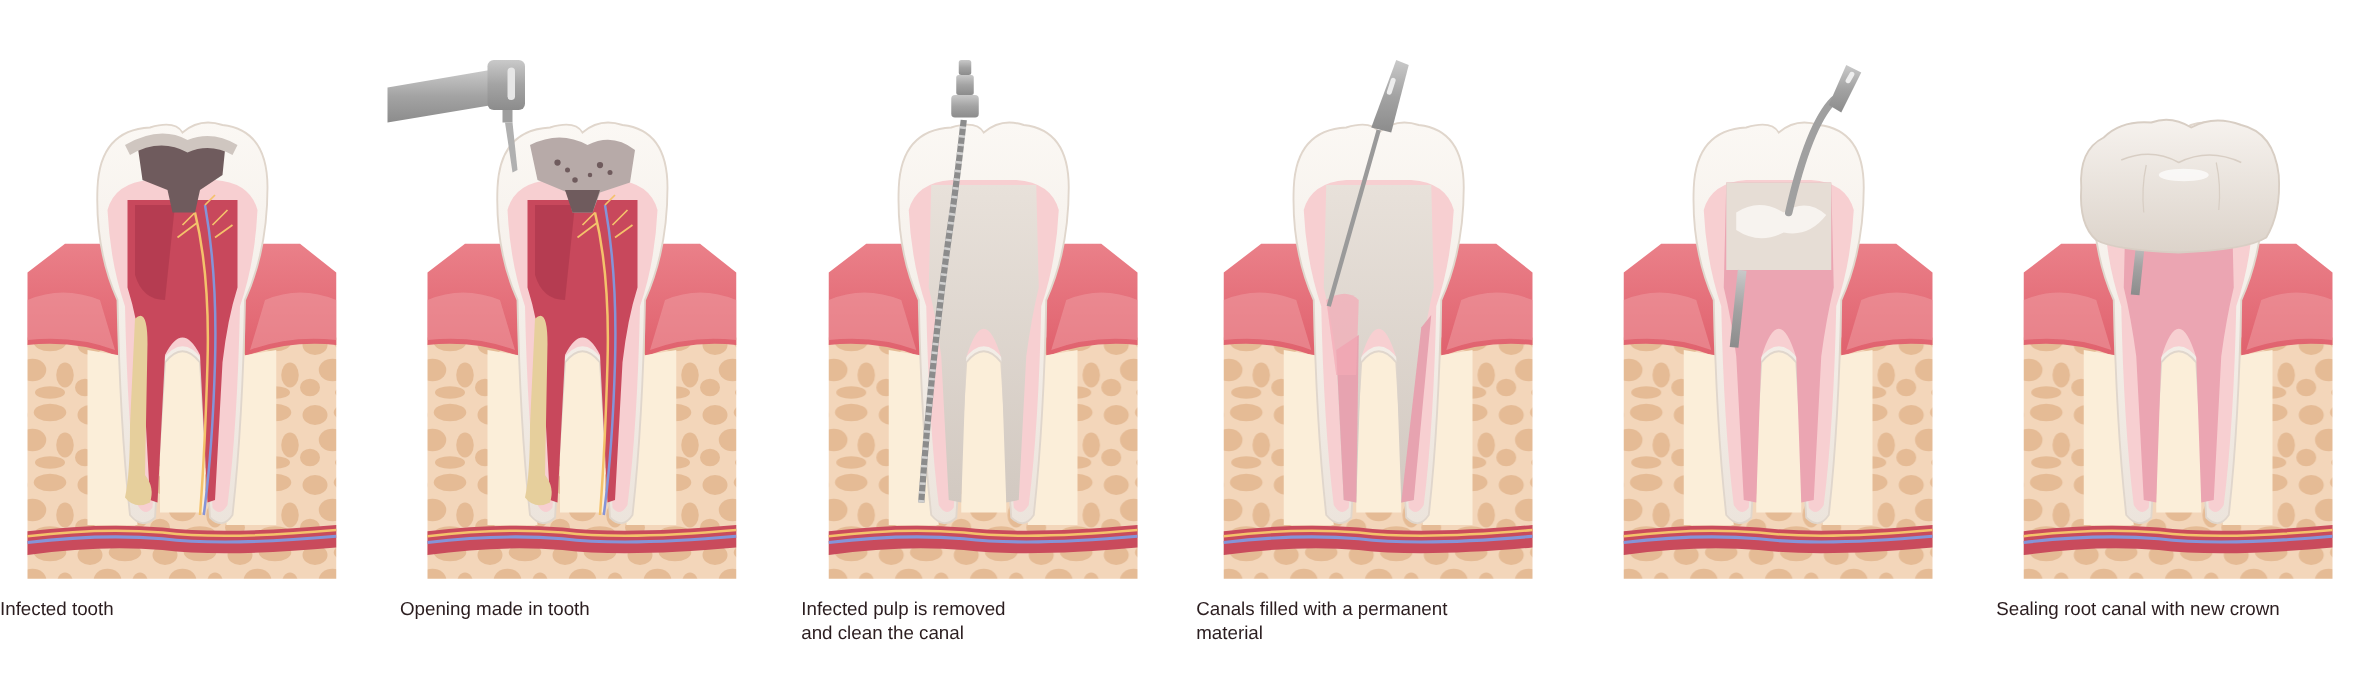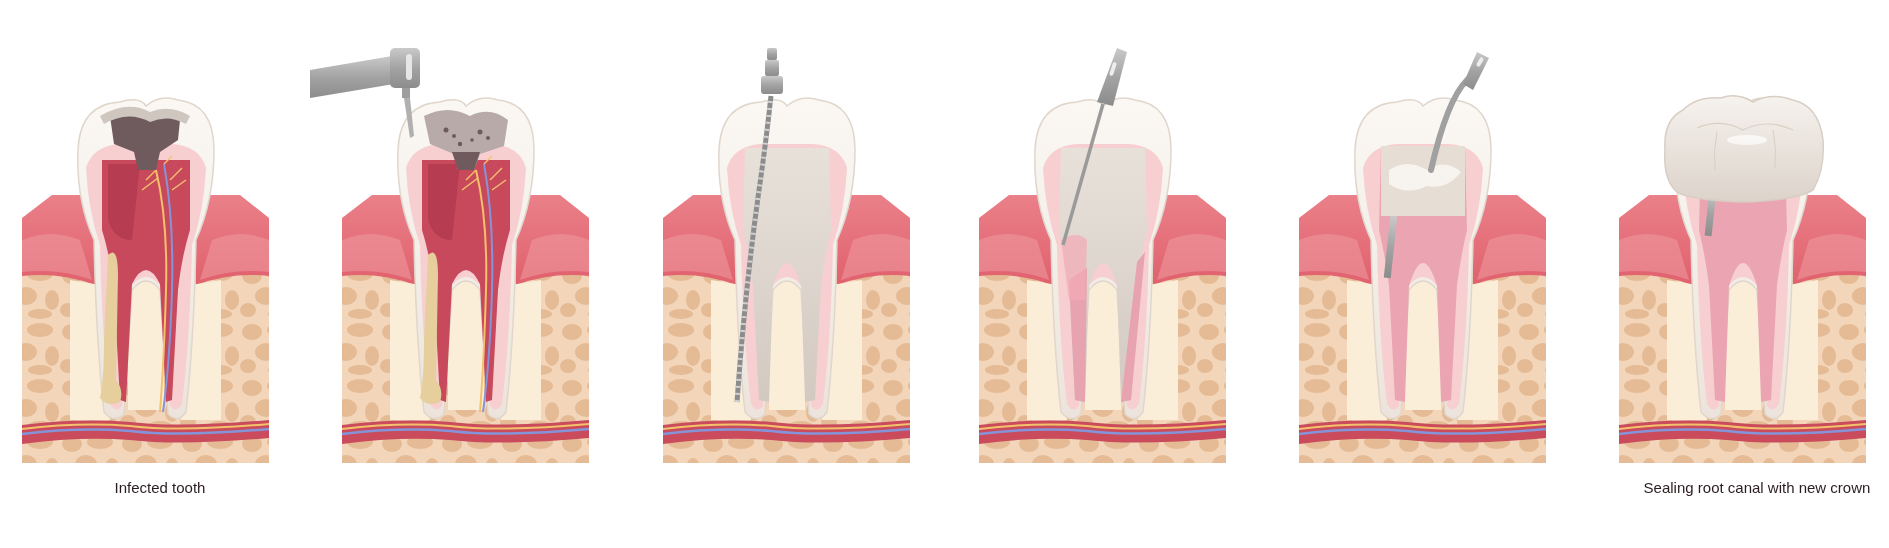--- a/index.html
+++ b/index.html
@@ -1,20 +1,20 @@
 <!DOCTYPE html>
 <html><head>
 <meta charset="utf-8">
 <style>
   html, body { margin: 0; padding: 0; background: #ffffff; }
   body { width: 1889px; height: 548px; position: relative; overflow: hidden;
          font-family: "Liberation Sans", "DejaVu Sans", sans-serif; }
   .stage { position: absolute; top: 0; width: 320px; height: 548px; }
   .stage svg { position: absolute; left: 0; top: 40px; width: 320px; height: 430px; overflow: visible; }
-  .caption { position: absolute; top: 478px; left: 0; width: 320px; text-align: center;
+  .caption { position: absolute; top: 478px; left: 0; width: 320px; text-align: left;
              font-size: 15px; line-height: 19px; color: #2b1d1f; white-space: pre-line; }
 </style>
 </head>
 <body>
 
 <svg width="0" height="0" style="position:absolute">
   <defs>
     <linearGradient id="gumGrad" x1="0" y1="0" x2="0" y2="1">
       <stop offset="0" stop-color="#ea8089"></stop>
       <stop offset="1" stop-color="#e0616d"></stop>
@@ -124,51 +124,56 @@
     </g>
 
     <g>
       <path d="M-10,30 L72,16 L74,44 L-10,58 Z" fill="url(#metalGrad)"></path>
       <rect x="70" y="8" width="30" height="40" rx="5" fill="url(#metalGrad)"></rect>
       <rect x="86" y="14" width="6" height="26" rx="3" fill="#e6e6e6"></rect>
       <rect x="82" y="48" width="8" height="10" fill="#9e9e9e"></rect>
       <path d="M84,58 L90,58 L94,96 L90,98 Z" fill="#b0b0b0"></path>
     </g>
   </svg>
+  <div class="caption">Opening made in tooth</div>
 </div>
 
 <div class="stage" style="left:641px">
   <svg viewBox="0 0 320 430">
     <use href="#base"></use>
     <use href="#tooth"></use>
     <use href="#canals-clean"></use>
     <g>
       <path d="M96,362 Q104,250 118,150 Q124,110 130,56" stroke="#8c8c8c" stroke-width="5" fill="none"></path>
       <path d="M96,362 Q104,250 118,150 Q124,110 130,56" stroke="#d0d0d0" stroke-width="5" stroke-dasharray="2 5" fill="none"></path>
       <rect x="120" y="36" width="22" height="18" rx="3" fill="url(#metalGrad)"></rect>
       <rect x="124" y="20" width="14" height="16" rx="2" fill="url(#metalGrad)"></rect>
       <rect x="126" y="8" width="10" height="12" rx="2" fill="url(#metalGrad)"></rect>
     </g>
   </svg>
+  <div class="caption">Infected pulp is removed
+and clean the canal</div>
 </div>
 
 <div class="stage" style="left:957px">
   <svg viewBox="0 0 320 430">
     <use href="#base"></use>
     <use href="#tooth"></use>
     <use href="#canals-clean"></use>
     <path d="M112,240 L130,228 L128,362 L118,360 Z" fill="#e7a3b0"></path>
     <path d="M180,222 L188,212 L174,360 L164,362 Z" fill="#e7a3b0"></path>
     <path d="M104,200 Q120,190 130,200 L128,260 L112,260 Z" fill="#f3a9b6" opacity="0.7"></path>
     <g>
       <path d="M106,205 L146,64" stroke="#9a9a9a" stroke-width="3.5"></path>
       <path d="M140,62 L160,8 L170,12 L156,66 Z" fill="url(#metalGrad)"></path>
       <rect x="154" y="22" width="4" height="14" rx="2" fill="#ededed" transform="rotate(18 156 29)"></rect>
     </g>
   </svg>
+  <div class="caption">Canals filled with a permanent
+material</div>
 </div>
 
 <div class="stage" style="left:1277px">
   <svg viewBox="0 0 320 430">
     <use href="#base"></use>
     <use href="#tooth"></use>
     <path d="M104,106 L188,106 L190,190 Q184,215 180,245 L174,360 L164,362 L160,246
              Q146,200 132,246 L128,362 L118,360 L112,245 Q108,215 102,190 Z" fill="#eba5b2"></path>
     <path d="M104,106 L188,106 L188,176 L104,176 Z" fill="#e6ddd5"></path>
     <path d="M112,130 Q130,118 150,130 Q168,118 184,132 Q170,150 150,146 Q130,156 112,144 Z" fill="#f7f3ef"></path>

